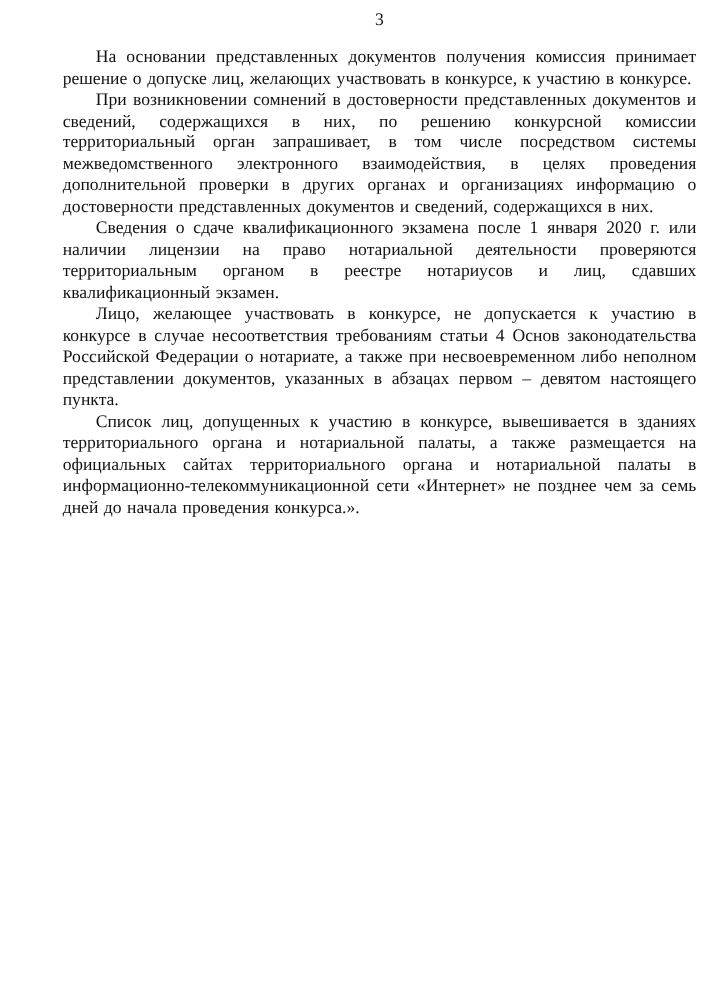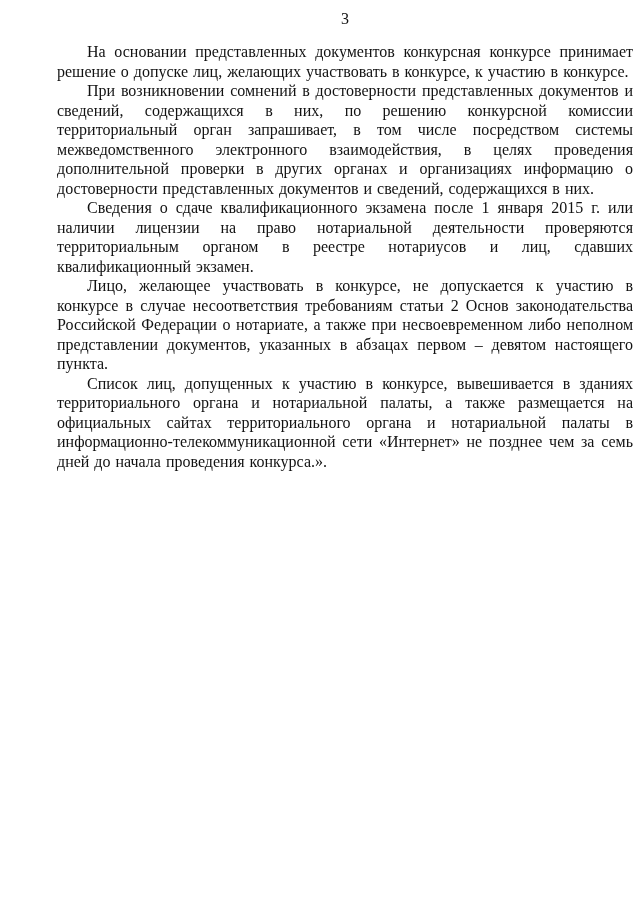--- a/index.html
+++ b/index.html
@@ -42,19 +42,19 @@
     text-indent: 30px;
     word-spacing: 1px;
   }
 </style>
 </head>
 <body>
 
 <div class="page">
   <div class="page-number">3</div>
   <div class="content">
-    <p>На основании представленных документов конкурсная конкурсе принимает решение о допуске лиц, желающих участвовать в конкурсе, к участию в конкурсе.</p>
+    <p>На основании представленных документов получения комиссия принимает решение о допуске лиц, желающих участвовать в конкурсе, к участию в конкурсе.</p>
     <p>При возникновении сомнений в достоверности представленных документов и сведений, содержащихся в них, по решению конкурсной комиссии территориальный орган запрашивает, в том числе посредством системы межведомственного электронного взаимодействия, в целях проведения дополнительной проверки в других органах и организациях информацию о достоверности представленных документов и сведений, содержащихся в них.</p>
-    <p>Сведения о сдаче квалификационного экзамена после 1 января 2015 г. или наличии лицензии на право нотариальной деятельности проверяются территориальным органом в реестре нотариусов и лиц, сдавших квалификационный экзамен.</p>
-    <p>Лицо, желающее участвовать в конкурсе, не допускается к участию в конкурсе в случае несоответствия требованиям статьи 2 Основ законодательства Российской Федерации о нотариате, а также при несвоевременном либо неполном представлении документов, указанных в абзацах первом – девятом настоящего пункта.</p>
+    <p>Сведения о сдаче квалификационного экзамена после 1 января 2020 г. или наличии лицензии на право нотариальной деятельности проверяются территориальным органом в реестре нотариусов и лиц, сдавших квалификационный экзамен.</p>
+    <p>Лицо, желающее участвовать в конкурсе, не допускается к участию в конкурсе в случае несоответствия требованиям статьи 4 Основ законодательства Российской Федерации о нотариате, а также при несвоевременном либо неполном представлении документов, указанных в абзацах первом – девятом настоящего пункта.</p>
     <p>Список лиц, допущенных к участию в конкурсе, вывешивается в зданиях территориального органа и нотариальной палаты, а также размещается на официальных сайтах территориального органа и нотариальной палаты в информационно-телекоммуникационной сети «Интернет» не позднее чем за семь дней до начала проведения конкурса.».</p>
   </div>
 </div>
 
 </body></html>

